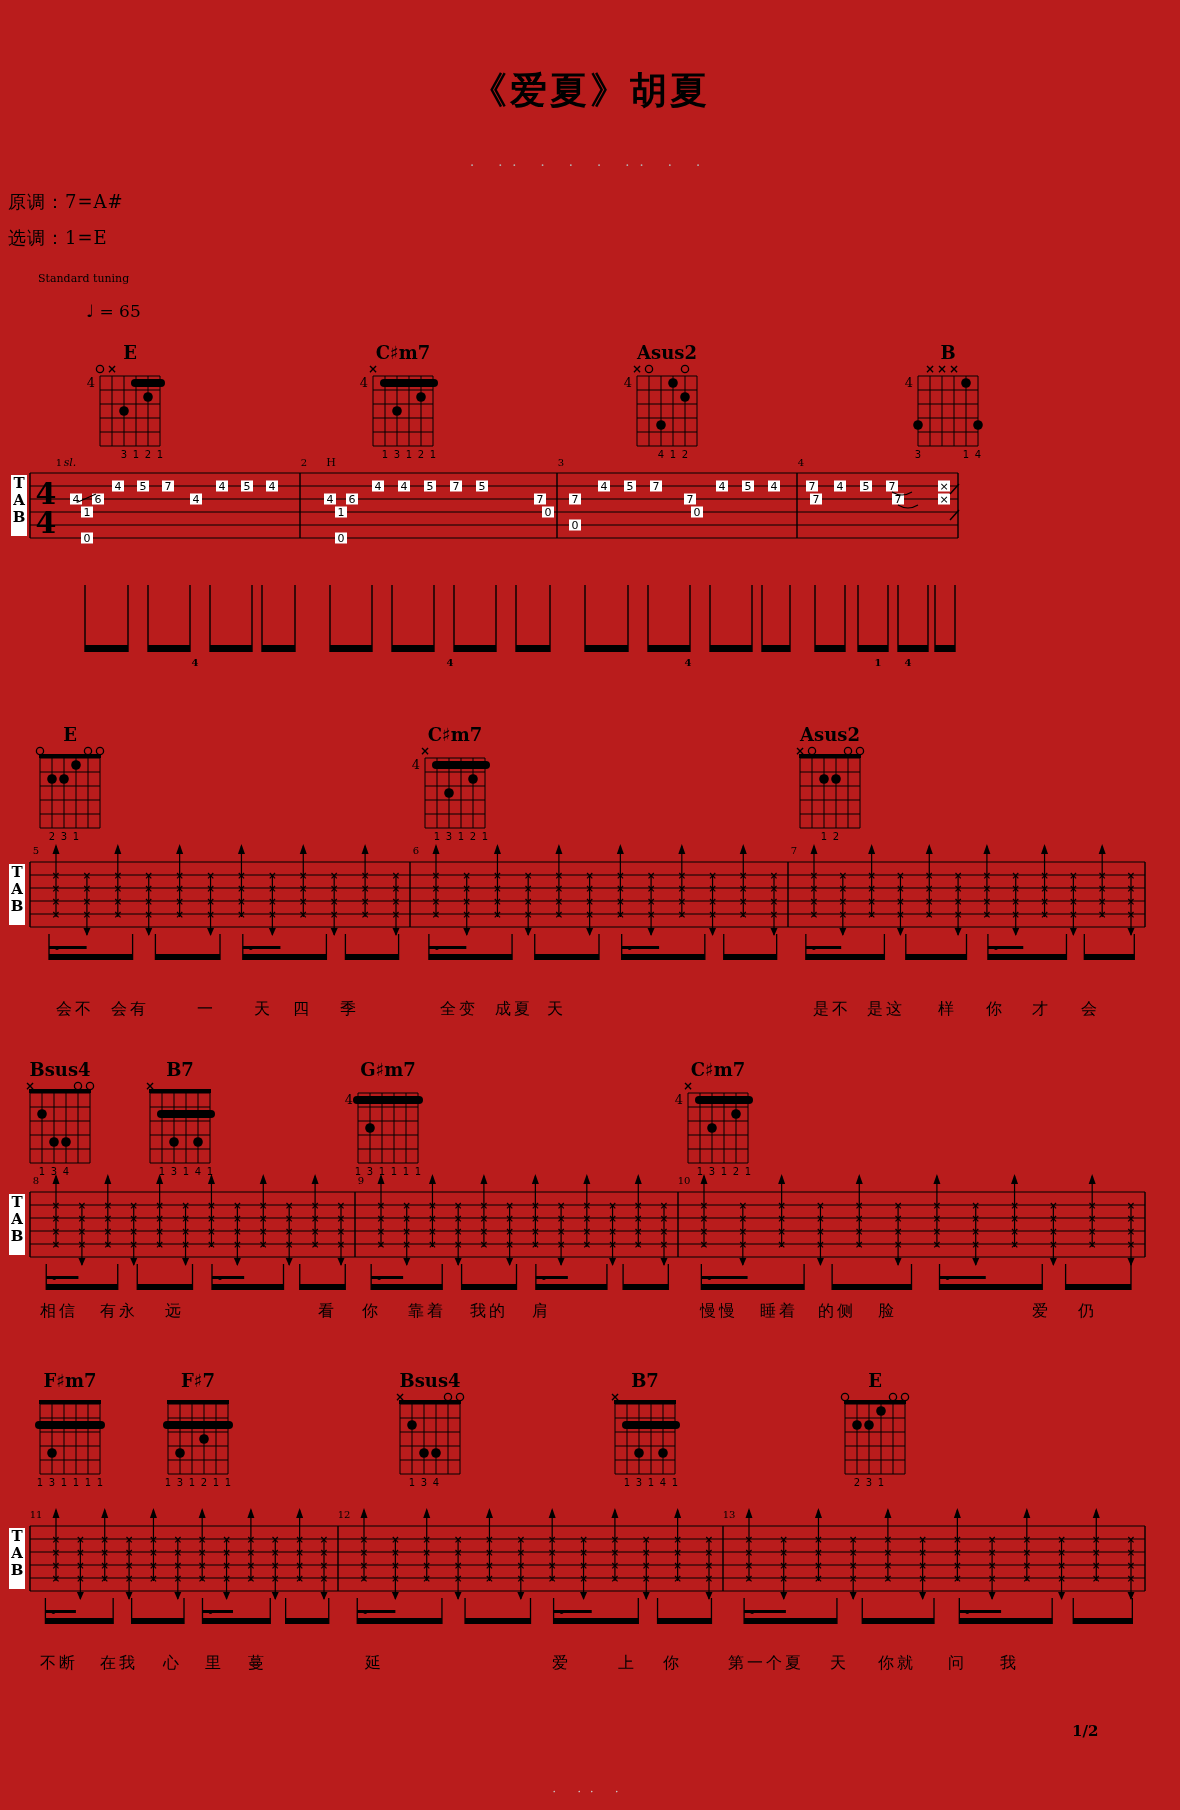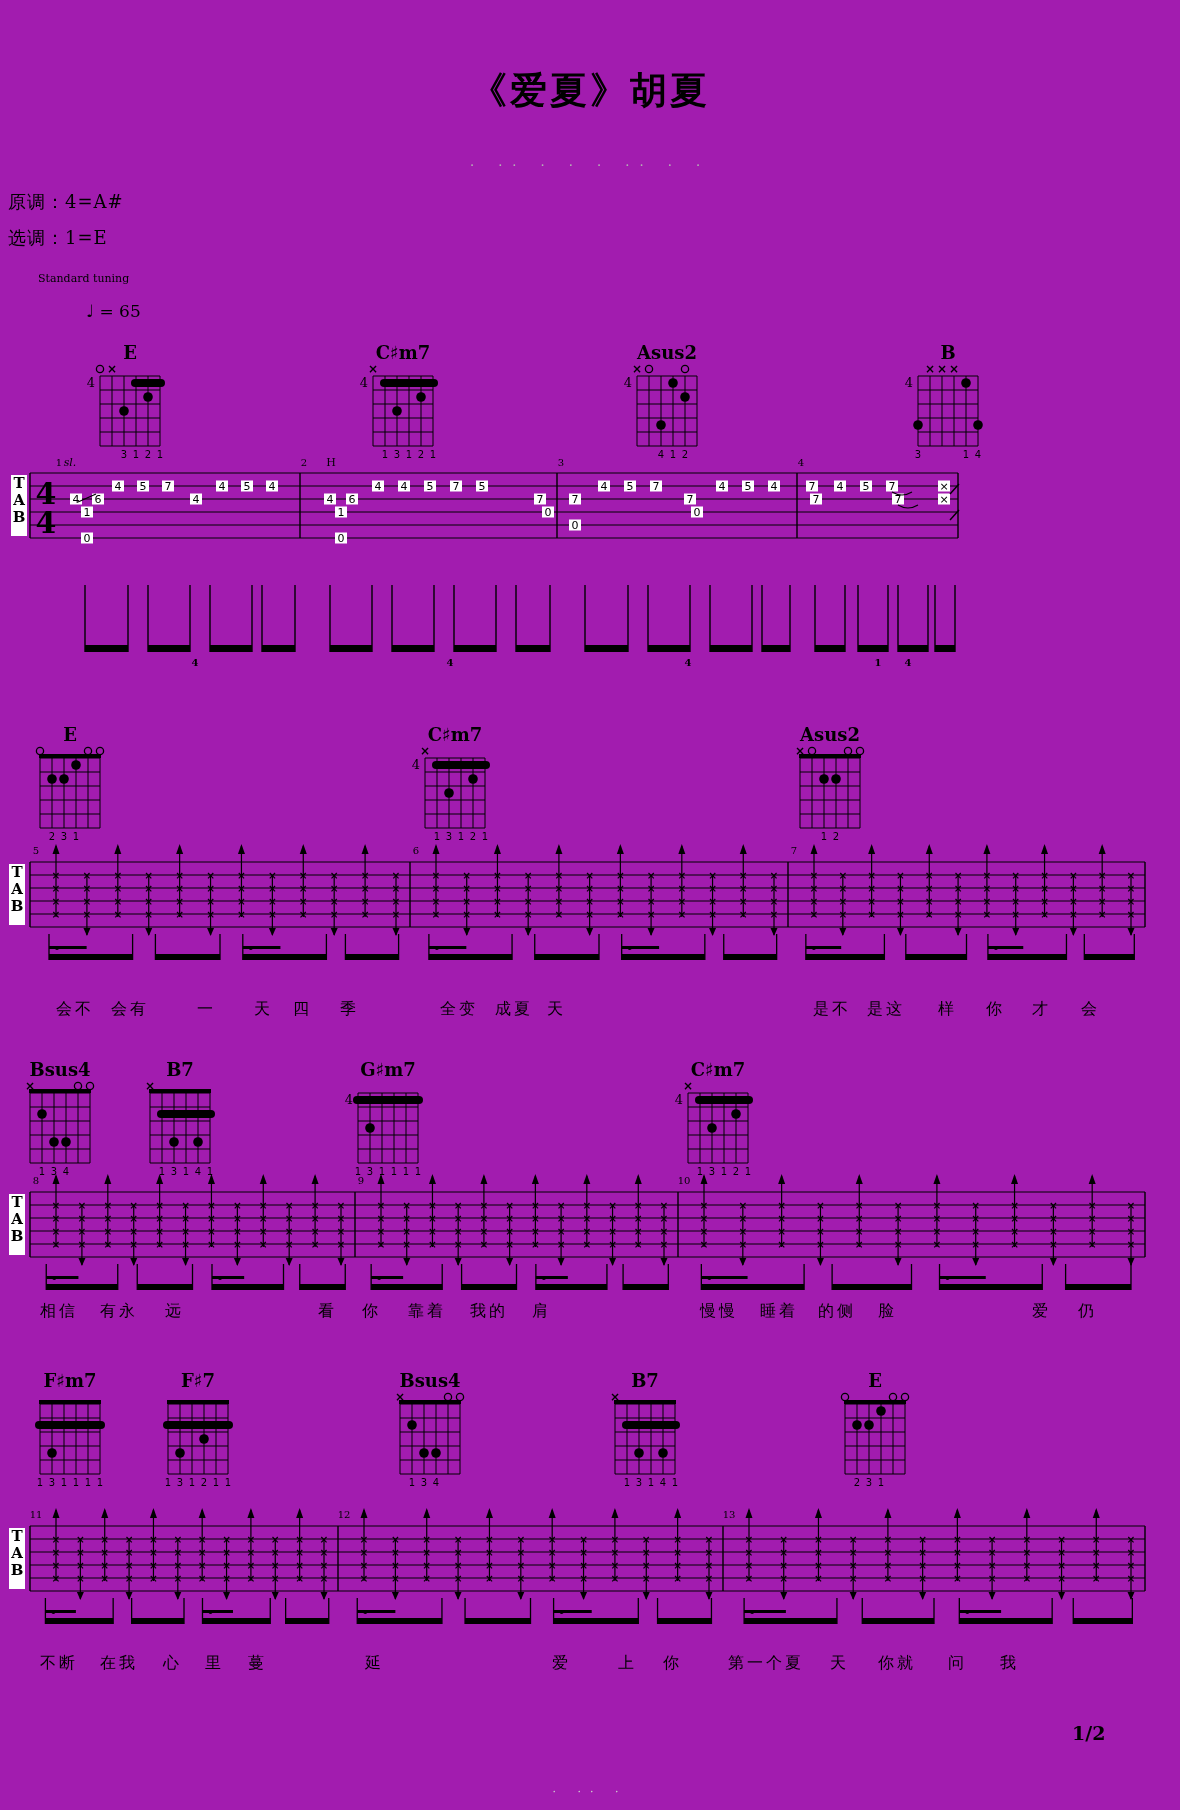--- a/index.html
+++ b/index.html
@@ -1,34 +1,34 @@
 <!DOCTYPE html>
 <html><head>
 <meta charset="utf-8">
 <style>
   html,body{margin:0;padding:0;background:#e9e9e9}
-  #sheet{position:relative;width:1180px;height:1810px;background:#a21caf;margin:0 auto;
+  #sheet{position:relative;width:1180px;height:1810px;background:#b91c1c;margin:0 auto;
          font-family:"DejaVu Serif","Liberation Serif",serif;color:#000;overflow:hidden}
   .abs{position:absolute}
   #title{left:0;width:100%;top:66px;text-align:center;font-size:37px;font-weight:bold;letter-spacing:3px}
   #fade1{left:0;width:100%;top:158px;text-align:center;font-size:13px;color:#b5b5b5;letter-spacing:10px}
   .keyline{left:8px;font-size:18px;letter-spacing:1px}
   #tuning{left:38px;top:272px;font-size:11px}
   #tempo{left:86px;top:301px;font-size:17px;font-weight:normal}
-  #pagenum{left:1072px;top:1722px;font-size:19px;font-weight:bold}
+  #pagenum{left:1072px;top:1722px;font-size:15px;font-weight:bold}
   #fade2{left:0;width:100%;top:1786px;text-align:center;font-size:11px;color:#cfcfcf;letter-spacing:9px}
   #music{position:absolute;left:0;top:0}
 </style>
 </head>
 <body>
 
 <div id="sheet">
   <div class="abs" id="title">《爱夏》胡夏</div>
   <div class="abs" id="fade1">· ·· ·  ·  · ··  · ·</div>
-  <div class="abs keyline" style="top:190px"><span>原调：</span><span>4=A#</span></div>
+  <div class="abs keyline" style="top:190px"><span>原调：</span><span>7=A#</span></div>
   <div class="abs keyline" style="top:226px"><span>选调：</span><span>1=E</span></div>
   <div class="abs" id="tuning">Standard tuning</div>
   <div class="abs" id="tempo"><span>♩</span> <span>= 65</span></div>
   <svg id="music" width="1180" height="1810">
       <g>
         <text x="130" y="359" fill="#000000" font-size="18" text-anchor="middle" font-family="&quot;DejaVu Serif&quot;,&quot;Liberation Serif&quot;,serif" font-weight="bold">E</text>
         <g>
           <circle cx="100" cy="369" r="3.6" fill="none" stroke="#000000" stroke-width="1.3"></circle>
         </g>
         <g>

